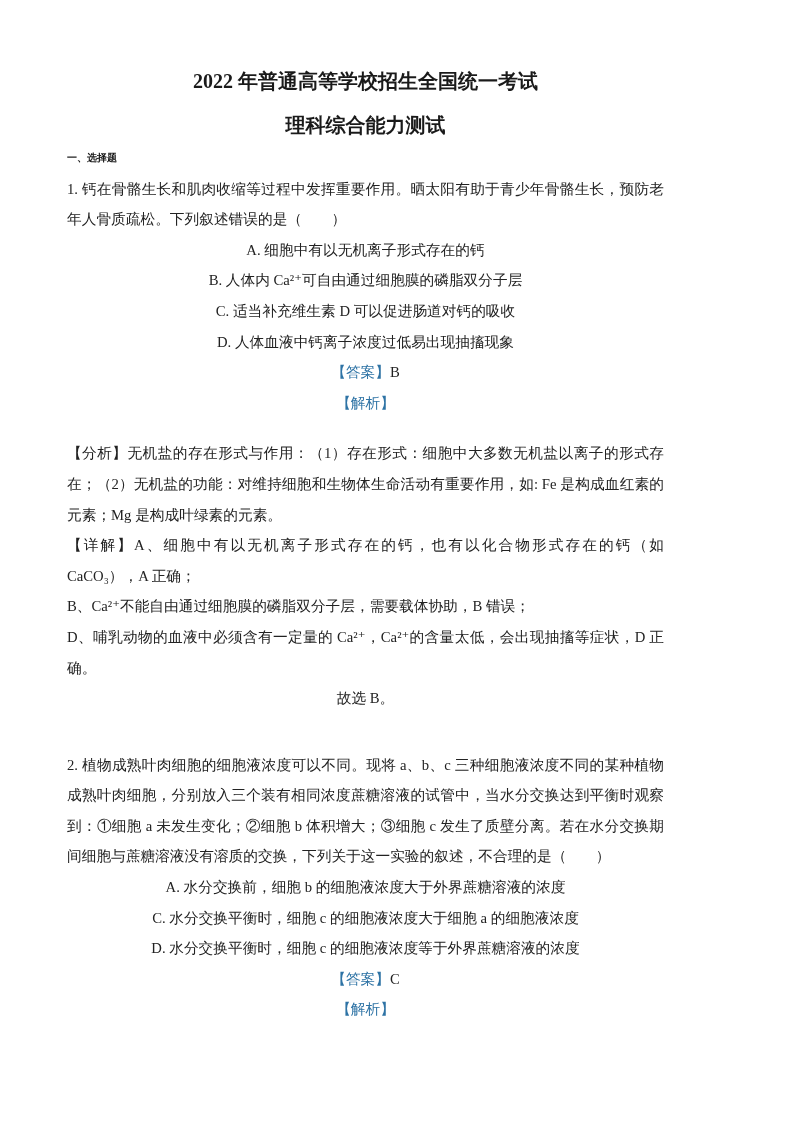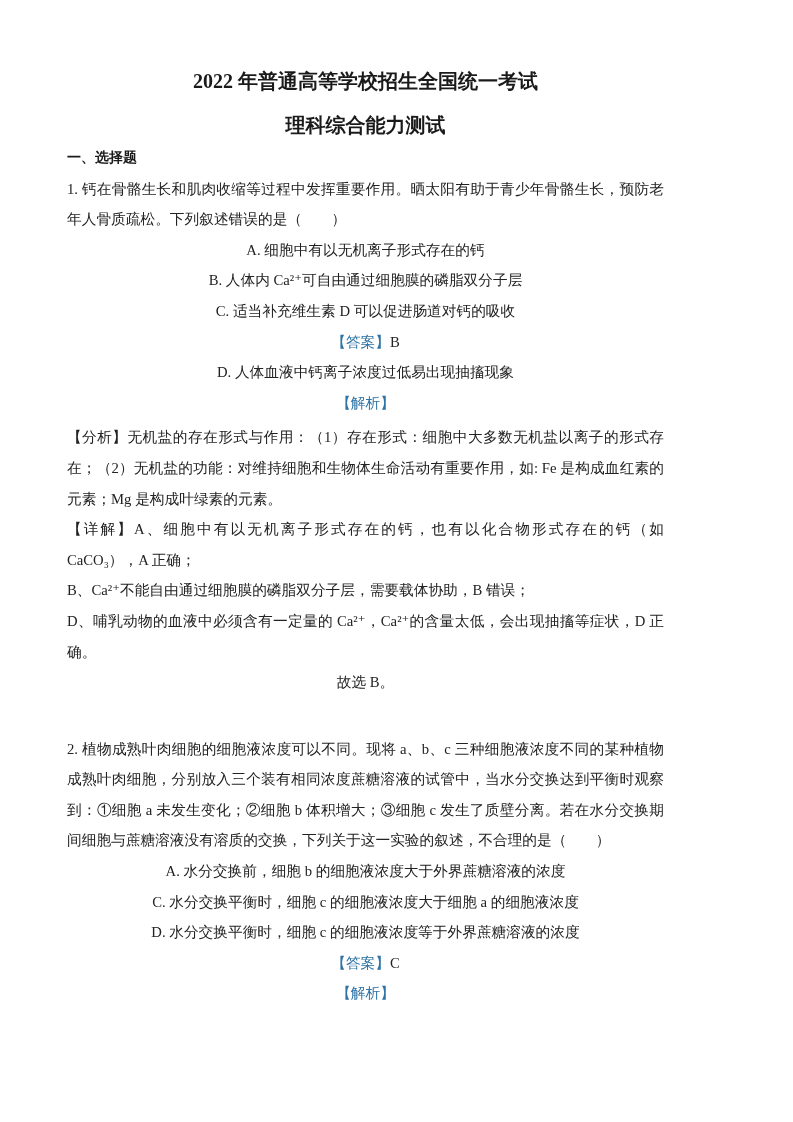--- a/index.html
+++ b/index.html
@@ -22,37 +22,37 @@
   .doc-title {
     margin: 0;
     font-size: 20px;
     line-height: 44px;
     font-weight: 700;
     text-align: center;
     color: #1a1a1a;
   }
   .section-heading {
     margin: -4px 0 0 0;
-    font-size: 14px;
+    font-size: 10px;
     line-height: 30.6px;
     font-weight: 700;
     color: #1a1a1a;
   }
   .para {
     margin: 0;
     font-size: 14.7px;
     line-height: 30.6px;
     text-align: justify;
     color: #222222;
   }
   .para.no-justify {
     text-align: center;
   }
   .analysis-block {
-    margin-top: 4px;
+    margin-top: 20px;
   }
   .q2-start {
     margin-top: 36px;
   }
   .marker-blue {
     color: #2e73a5;
   }
 </style>
 </head>
 <body>
@@ -61,23 +61,23 @@
 
   <h1 class="doc-title">2022 年普通高等学校招生全国统一考试</h1>
   <h2 class="doc-title">理科综合能力测试</h2>
 
   <div class="section-heading">一、选择题</div>
 
   <p class="para">1. 钙在骨骼生长和肌肉收缩等过程中发挥重要作用。晒太阳有助于青少年骨骼生长，预防老年人骨质疏松。下列叙述错误的是（　　）</p>
   <p class="para no-justify">A. 细胞中有以无机离子形式存在的钙</p>
   <p class="para no-justify">B. 人体内 Ca²⁺可自由通过细胞膜的磷脂双分子层</p>
   <p class="para no-justify">C. 适当补充维生素 D 可以促进肠道对钙的吸收</p>
+  <p class="para no-justify">D. 人体血液中钙离子浓度过低易出现抽搐现象</p>
+
   <p class="para no-justify"><span class="marker-blue">【答案】</span><span>B</span></p>
-
-  <p class="para no-justify">D. 人体血液中钙离子浓度过低易出现抽搐现象</p>
   <p class="para no-justify"><span class="marker-blue">【解析】</span></p>
 
   <p class="para analysis-block">【分析】无机盐的存在形式与作用：（1）存在形式：细胞中大多数无机盐以离子的形式存在；（2）无机盐的功能：对维持细胞和生物体生命活动有重要作用，如: Fe 是构成血红素的元素；Mg 是构成叶绿素的元素。</p>
   <p class="para">【详解】A、细胞中有以无机离子形式存在的钙，也有以化合物形式存在的钙（如 CaCO₃），A 正确；</p>
   <p class="para">B、Ca²⁺不能自由通过细胞膜的磷脂双分子层，需要载体协助，B 错误；</p>
   <p class="para">D、哺乳动物的血液中必须含有一定量的 Ca²⁺，Ca²⁺的含量太低，会出现抽搐等症状，D 正确。</p>
   <p class="para no-justify">故选 B。</p>
 
   <p class="para q2-start">2. 植物成熟叶肉细胞的细胞液浓度可以不同。现将 a、b、c 三种细胞液浓度不同的某种植物成熟叶肉细胞，分别放入三个装有相同浓度蔗糖溶液的试管中，当水分交换达到平衡时观察到：①细胞 a 未发生变化；②细胞 b 体积增大；③细胞 c 发生了质壁分离。若在水分交换期间细胞与蔗糖溶液没有溶质的交换，下列关于这一实验的叙述，不合理的是（　　）</p>
   <p class="para no-justify">A. 水分交换前，细胞 b 的细胞液浓度大于外界蔗糖溶液的浓度</p>

